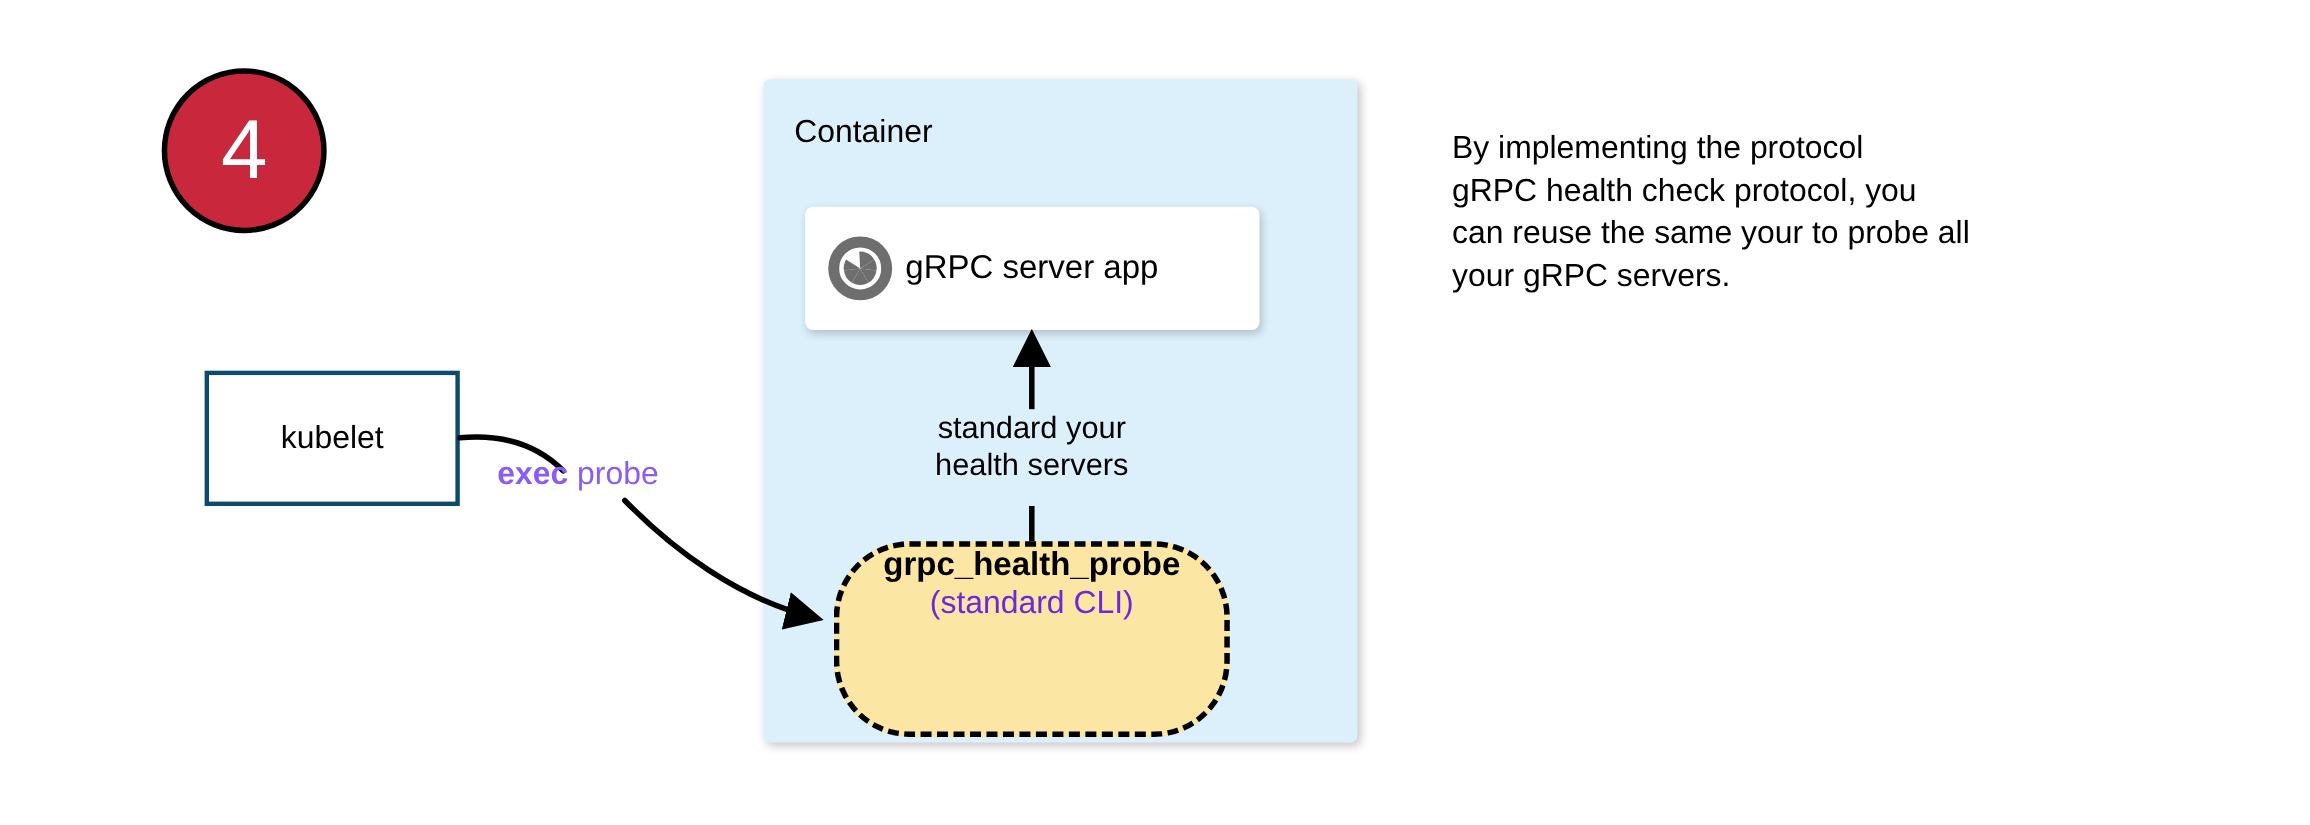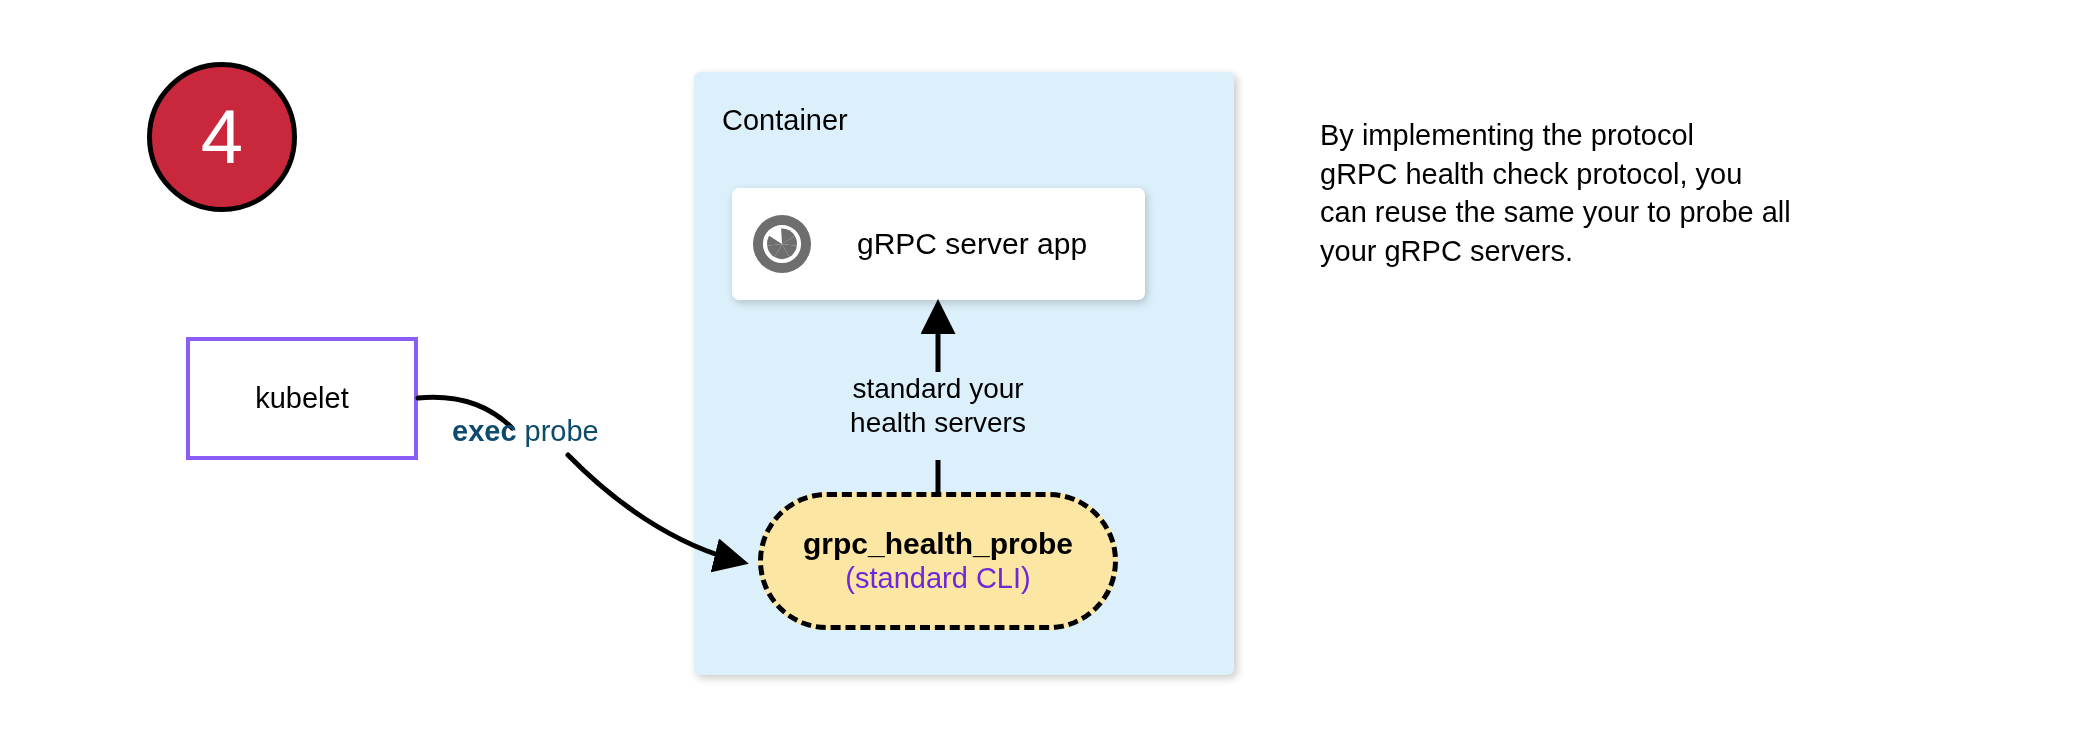--- a/index.html
+++ b/index.html
@@ -41,21 +41,21 @@
   }
 
   
   .kubelet-box {
     position: absolute;
     left: 186px;
     top: 337px;
     width: 232px;
     height: 123px;
     background: #ffffff;
-    border: 4px solid #8b5cf6;
+    border: 4px solid #0c4a6e;
     box-sizing: border-box;
     display: flex;
     align-items: center;
     justify-content: center;
   }
   .kubelet-label {
     font-size: 29px;
     color: #000000;
   }
 
@@ -96,38 +96,38 @@
   }
   .server-icon {
     width: 62px;
     height: 62px;
     flex: 0 0 auto;
     display: block;
   }
   .server-label {
     font-size: 30px;
     color: #000000;
-    margin-left: 44px;
+    margin-left: 10px;
   }
 
   
   .probe-node {
     position: absolute;
     left: 758px;
     top: 492px;
     width: 360px;
-    height: 138px;
+    height: 178px;
     background: #FCE6A4;
     border: 5px dashed #000000;
     border-radius: 69px;
     box-sizing: border-box;
     display: flex;
     flex-direction: column;
     align-items: center;
-    justify-content: center;
+    justify-content: flex-start;
   }
   .probe-title {
     font-size: 30px;
     font-weight: bold;
     color: #000000;
     line-height: 1.15;
   }
   .probe-subtitle {
     font-size: 29px;
     color: #6d28d9;
@@ -145,21 +145,21 @@
     line-height: 1.22;
     color: #000000;
   }
 
   
   .exec-label {
     position: absolute;
     left: 452px;
     top: 415px;
     font-size: 29px;
-    color: #0c4a6e;
+    color: #8b5cf6;
     white-space: nowrap;
     text-align: center;
   }
   .exec-label b { font-weight: bold; }
 
   
   .arrow-layer {
     position: absolute;
     left: 0;
     top: 0;

